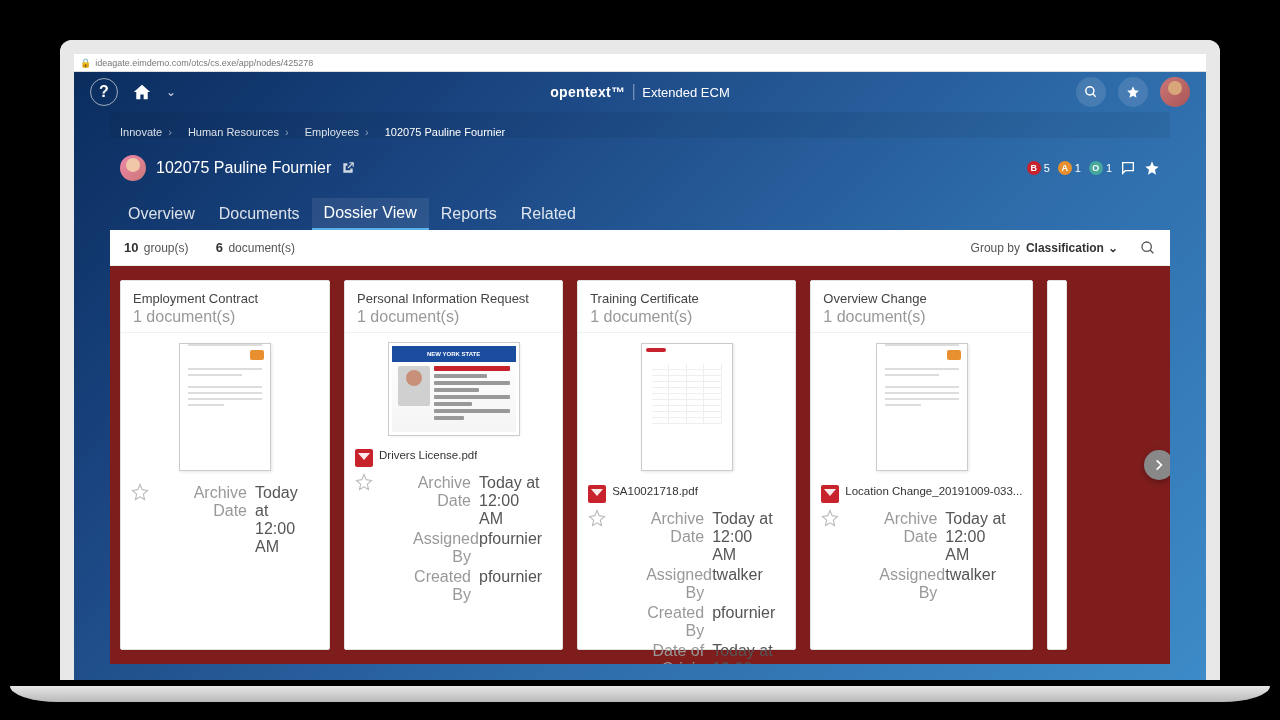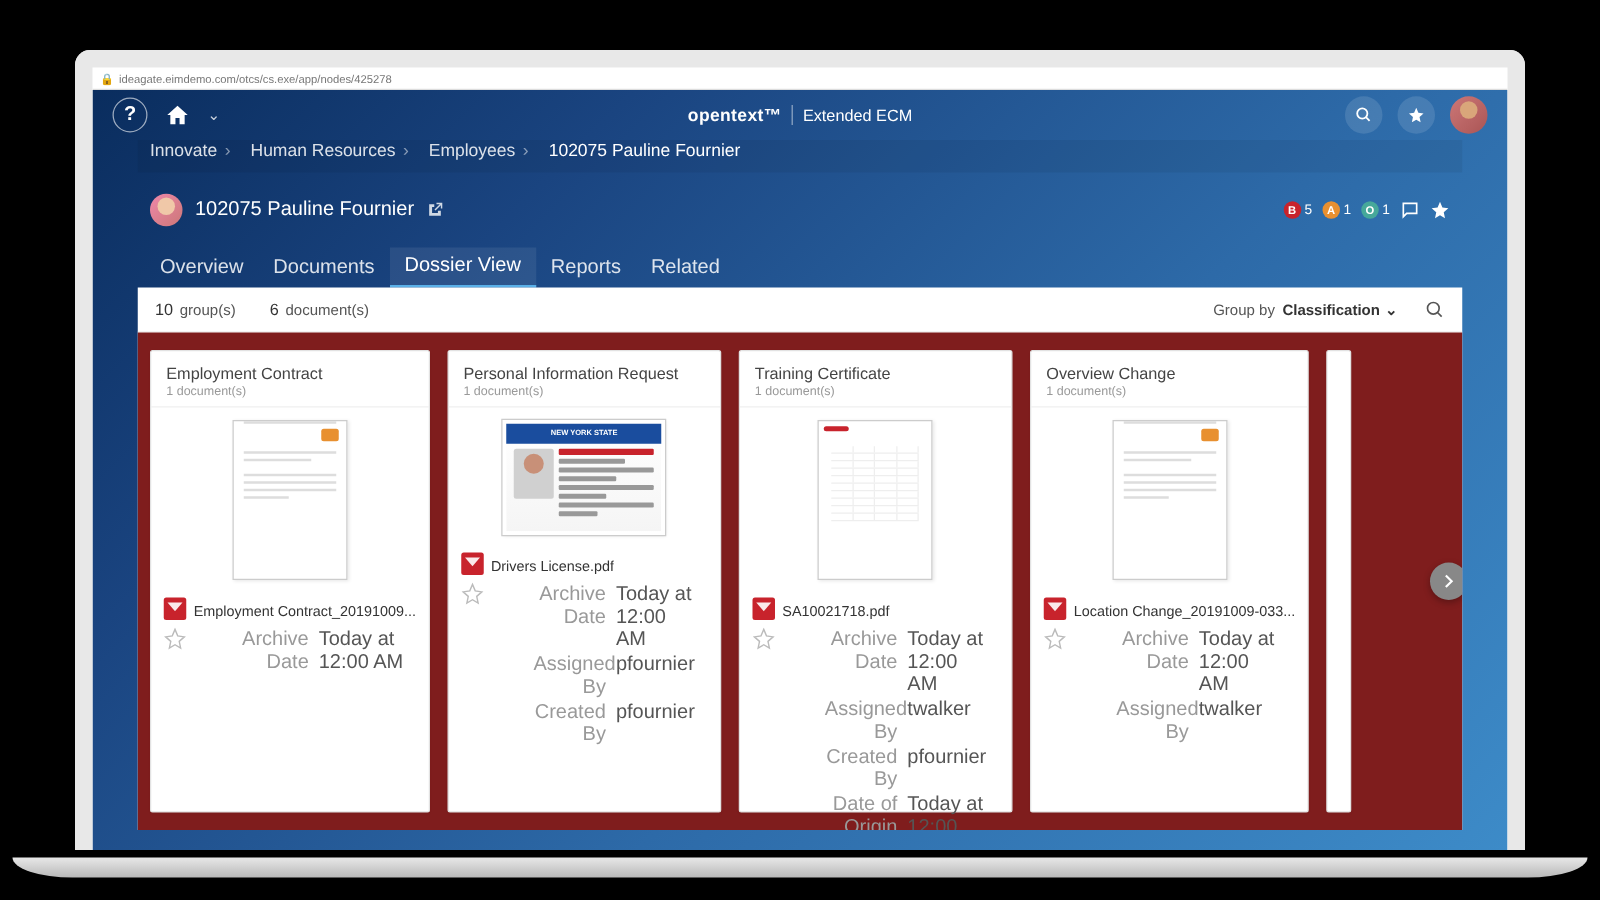--- a/index.html
+++ b/index.html
@@ -15,60 +15,60 @@
 .chev-btn{cursor:pointer;font-size:12px;color:rgba(255,255,255,0.8)}
 .brand{position:absolute;left:50%;transform:translateX(-50%);display:flex;align-items:center;gap:8px}
 .brand-logo{font-size:14px;font-weight:600;letter-spacing:0.3px}
 .brand-sep{width:1px;height:16px;background:rgba(255,255,255,0.5)}
 .brand-prod{font-size:13px;font-weight:300}
 .topbar-right{margin-left:auto;display:flex;align-items:center;gap:12px}
 .icon-circle{width:30px;height:30px;border-radius:50%;background:rgba(255,255,255,0.12);display:flex;align-items:center;justify-content:center;cursor:pointer}
 .avatar{width:30px;height:30px;border-radius:50%;background:linear-gradient(135deg,#c77 0%,#a55 100%);cursor:pointer;position:relative;overflow:hidden}
 .avatar::after{content:"";position:absolute;top:4px;left:8px;width:14px;height:14px;border-radius:50%;background:#d9a67a}
 .content-wrap{margin:0 36px 16px 36px;flex:1;display:flex;flex-direction:column;overflow:hidden;position:relative}
-.crumbs{height:26px;display:flex;align-items:flex-start;gap:6px;font-size:14px;color:rgba(255,255,255,0.85);background:rgba(0,0,0,0.06)}
+.crumbs{height:26px;display:flex;align-items:flex-end;gap:6px;font-size:11px;color:rgba(255,255,255,0.85);background:rgba(0,0,0,0.06)}
 .crumbs span{cursor:pointer;padding-left:10px}
 .crumbs span:first-child{padding-left:10px}
 .crumbs .sep{color:rgba(255,255,255,0.5);cursor:default;padding:0}
 .crumbs .active{color:#fff;font-weight:500;cursor:default}
 .ws-header{height:60px;display:flex;align-items:center;padding:0 10px;gap:10px}
 .ws-avatar{width:26px;height:26px;border-radius:50%;background:linear-gradient(135deg,#e8a 0%,#c77 100%);position:relative;overflow:hidden}
 .ws-avatar::after{content:"";position:absolute;top:3px;left:6px;width:14px;height:14px;border-radius:50%;background:#f0c8a8}
 .ws-title{font-size:16px;font-weight:300;color:#fff}
 .ext-icon{color:rgba(255,255,255,0.8);cursor:pointer}
 .ws-badges{margin-left:auto;display:flex;align-items:center;gap:8px}
 .badge{display:flex;align-items:center;gap:3px;font-size:11px;color:#fff}
 .badge-dot{width:14px;height:14px;border-radius:50%;display:flex;align-items:center;justify-content:center;font-size:9px;font-weight:700;color:#fff}
 .tabs{height:32px;display:flex;align-items:center;gap:0;padding:0 6px}
 .tab{padding:0 12px;height:32px;display:flex;align-items:center;font-size:16px;color:rgba(255,255,255,0.85);cursor:pointer}
 .tab.active{background:rgba(255,255,255,0.08);color:#fff;border-bottom:2px solid #5ab0e8}
 .main{flex:1;background:#fff;display:flex;flex-direction:column;overflow:hidden}
 .toolbar{height:36px;display:flex;align-items:center;padding:0 14px;border-bottom:1px solid #eee;font-size:12px;color:#555}
-.toolbar .counts b{font-size:13px;color:#333;font-weight:400;margin-right:2px}
+.toolbar .counts b{font-size:13px;color:#333;font-weight:700;margin-right:2px}
 .toolbar .counts span{margin-right:12px}
 .toolbar-right{margin-left:auto;display:flex;align-items:center;gap:6px}
 .groupby-label{color:#555}
 .groupby-val{font-weight:600;color:#333;cursor:pointer;display:flex;align-items:flex-start;gap:4px}
 .search-ico{margin-left:16px;cursor:pointer;color:#555}
 .cards{flex:1;display:flex;gap:14px;padding:14px 10px;background:#7f1d1d;overflow:hidden;position:relative}
 .card{flex:0 0 210px;background:#fff;border:1px solid #e2e2e2;border-radius:2px;display:flex;flex-direction:column;box-shadow:0 1px 2px rgba(0,0,0,0.05)}
 .card-head{padding:10px 12px 6px;border-bottom:1px solid #f0f0f0}
 .card-title{font-size:13px;color:#444;font-weight:400;margin-bottom:2px}
-.card-sub{font-size:10px;color:#999}
+.card-sub{font-size:16px;color:#999}
 .thumb-wrap{display:flex;justify-content:center;padding:10px 0}
 .thumb{width:92px;height:128px;background:#fff;border:1px solid #ccc;position:relative;box-shadow:1px 1px 3px rgba(0,0,0,0.1)}
 .thumb.wide{width:130px;height:92px;background:linear-gradient(180deg,#fff 0%,#f5f5f5 100%);border:3px solid #fff;outline:1px solid #ccc}
 .thumb .bar{position:absolute;left:8px;right:8px;height:2px;background:#ddd}
 .thumb .orange{position:absolute;top:6px;right:6px;width:14px;height:10px;background:#e89030;border-radius:2px}
 .license-head{position:absolute;top:0;left:0;right:0;height:16px;background:#1a4d9e;color:#fff;font-size:6px;display:flex;align-items:center;justify-content:center;font-weight:700}
 .license-photo{position:absolute;top:20px;left:6px;width:32px;height:40px;background:#d0d0d0;border-radius:2px}
 .license-photo::after{content:"";position:absolute;top:4px;left:8px;width:16px;height:16px;border-radius:50%;background:#c89078}
 .license-text{position:absolute;top:20px;left:42px;right:6px;height:60px}
 .license-text div{height:4px;background:#999;margin-bottom:3px;border-radius:1px}
-.file-row{display:flex;align-items:flex-end;gap:6px;padding:4px 10px}
+.file-row{display:flex;align-items:flex-start;gap:6px;padding:4px 10px}
 .pdf-icon{width:18px;height:18px;background:#c8232c;border-radius:2px;position:relative;flex-shrink:0}
 .pdf-icon::after{content:"";position:absolute;top:4px;left:3px;width:0;height:0;border-left:6px solid transparent;border-right:6px solid transparent;border-top:7px solid #fff;opacity:0.9}
 .file-name{font-size:11.5px;color:#333;white-space:nowrap;overflow:hidden;text-overflow:ellipsis;cursor:pointer}
 .meta{display:flex;gap:8px;padding:1px 10px 1px 34px;font-size:16px}
 .meta-label{color:#999;text-align:right;width:58px;flex-shrink:0}
 .meta-val{color:#555}
 .star-row{display:flex;align-items:flex-start;gap:6px;padding:2px 10px}
 .star{width:18px;height:18px;color:#bbb;cursor:pointer;flex-shrink:0}
 .next-btn{position:absolute;right:-4px;top:50%;transform:translateY(-50%);width:30px;height:30px;border-radius:50%;background:#888;display:flex;align-items:center;justify-content:center;cursor:pointer;color:#fff;box-shadow:0 2px 6px rgba(0,0,0,0.3)}
 svg{display:block}
@@ -207,24 +207,20 @@
                   <div class="orange"></div>
                   <div class="bar"></div>
                   <div class="bar"></div>
                   <div class="bar"></div>
                   <div class="bar"></div>
                   <div class="bar"></div>
                   <div class="bar"></div>
                   <div class="bar"></div>
                 </div>
               </div>
-    <div class="file-row">
-      <div class="pdf-icon"></div>
-      <div class="file-name">Employment Contract_20191009...</div>
-    </div>
     <div class="star-row">
       <div class="star">
                   <svg width="18" height="18" viewBox="0 0 24 24" fill="none" stroke="currentColor" stroke-width="1.5">
                     <path d="M12 2l2.9 6.9L22 10l-5.5 4.8L18 22l-6-3.6L6 22l1.5-7.2L2 10l7.1-1.1z"></path>
                   </svg>
                 </div>
       <div style="flex:1">
                   <div class="meta">
                     <span class="meta-label">Archive Date</span>
                     <span class="meta-val">Today at 12:00 AM</span>

